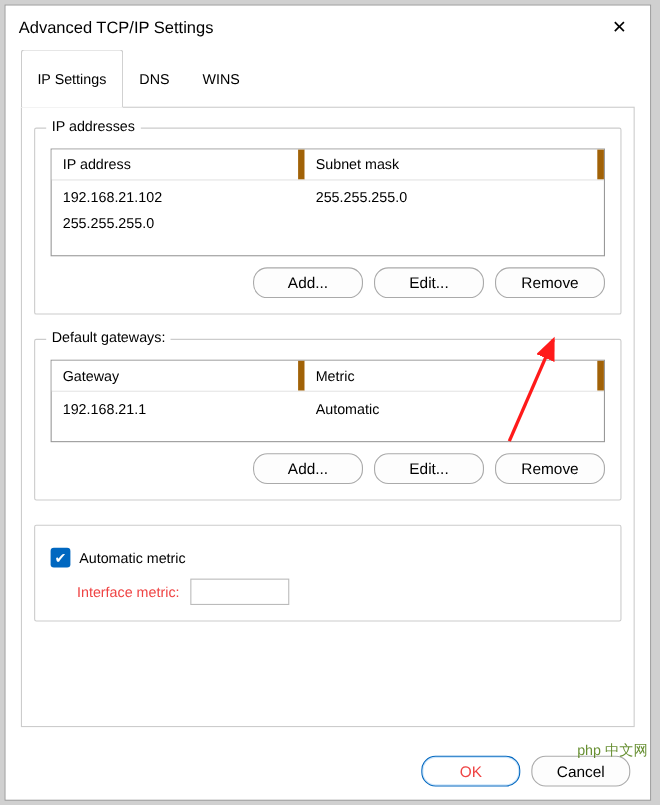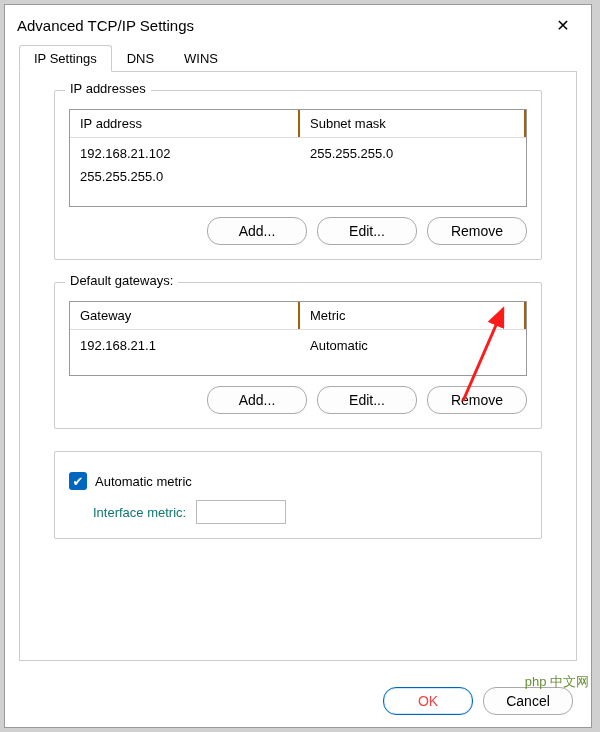--- a/index.html
+++ b/index.html
@@ -3,42 +3,42 @@
   <meta charset="utf-8">
   <style>
     * { box-sizing: border-box; font-family: 'Segoe UI', Tahoma, sans-serif; }
     body { margin: 0; background: #d0d0d0; padding: 4px; }
     .window { width: 588px; height: 724px; background: #fff; border: 1px solid #999; display: flex; flex-direction: column; }
     .titlebar { display: flex; align-items: center; height: 40px; padding: 0 8px 0 12px; }
     .title-text { font-size: 15px; flex: 1; }
     .close-btn { width: 40px; height: 30px; display: flex; align-items: center; justify-content: center; font-size: 16px; cursor: pointer; }
     .content { flex: 1; padding: 0 14px 14px 14px; display: flex; flex-direction: column; }
     .tabs { display: flex; position: relative; z-index: 2; }
-    .tab { padding: 5px 14px; font-size: 13px; border: 1px solid transparent; cursor: pointer; }
+    .tab { padding: 18px 14px; font-size: 13px; border: 1px solid transparent; cursor: pointer; }
     .tab.active { background: #fff; border: 1px solid #ccc; border-bottom: 1px solid #fff; border-radius: 3px 3px 0 0; }
-    .tab-panel { border: 1px solid #ccc; margin-top: -1px; padding: 18px 34px; flex: 1; display: flex; flex-direction: column; gap: 22px; }
+    .tab-panel { border: 1px solid #ccc; margin-top: -1px; padding: 18px 11px; flex: 1; display: flex; flex-direction: column; gap: 22px; }
     .group { border: 1px solid #ccc; border-radius: 2px; padding: 12px 14px 14px 14px; position: relative; }
     .group-legend { position: absolute; top: -10px; left: 10px; background: #fff; padding: 0 5px; font-size: 13px; }
     .table-wrap { border: 1px solid #999; margin-top: 6px; }
     .table-head, .table-row { display: flex; font-size: 13px; }
-    .table-head .cell { padding: 6px 10px; border-right: 2px solid #a16207; background: #fff; font-weight: 400; }
+    .table-head .cell { padding: 6px 10px; border-right: 6px solid #a16207; background: #fff; font-weight: 400; }
     .table-head { border-bottom: 1px solid #ddd; }
     .table-row .cell { padding: 4px 10px; }
     .cell.c1 { width: 230px; }
     .cell.c2 { flex: 1; }
     .table-body { padding: 4px 0 18px 0; }
     .selected-cell { display: inline-block; background: #0a5ab4; color: #fff; padding: 1px 2px; outline: 2px solid #ff2020; outline-offset: 2px; }
     .btn-row { display: flex; justify-content: flex-end; gap: 10px; margin-top: 10px; }
     .btn { min-width: 100px; height: 28px; border: 1px solid #aaa; background: #fdfdfd; border-radius: 13px; font-size: 14px; cursor: pointer; }
     .btn.primary { border: 1px solid #0067c0; color: #ef4444; background: #fff; box-shadow: inset 0 0 0 1px #cde6fb; }
     .metric-row { display: flex; align-items: center; gap: 8px; margin-top: 4px; }
     .check { width: 18px; height: 18px; background: #0067c0; border-radius: 3px; display: inline-flex; align-items: center; justify-content: center; color: #fff; font-size: 13px; }
     .metric-label { font-size: 13px; }
     .interface-row { display: flex; align-items: center; gap: 10px; margin-top: 10px; margin-left: 24px; }
-    .if-label { font-size: 13px; color: #0f766e; }
+    .if-label { font-size: 13px; color: #ef4444; }
     .if-input { width: 90px; height: 24px; border: 1px solid #bbb; background: #fff; }
     .footer { display: flex; justify-content: flex-end; gap: 10px; padding: 12px 18px; }
     .watermark { position: absolute; right: 2px; bottom: 36px; font-size: 13px; color: #4d7c0f; opacity: 0.85; pointer-events: none; }
     .arrow { position: absolute; left: 450px; top: 296px; pointer-events: none; }
   </style>
 </head>
 <body>
 
 <div class="window" style="position:relative;">
   <div class="titlebar">

